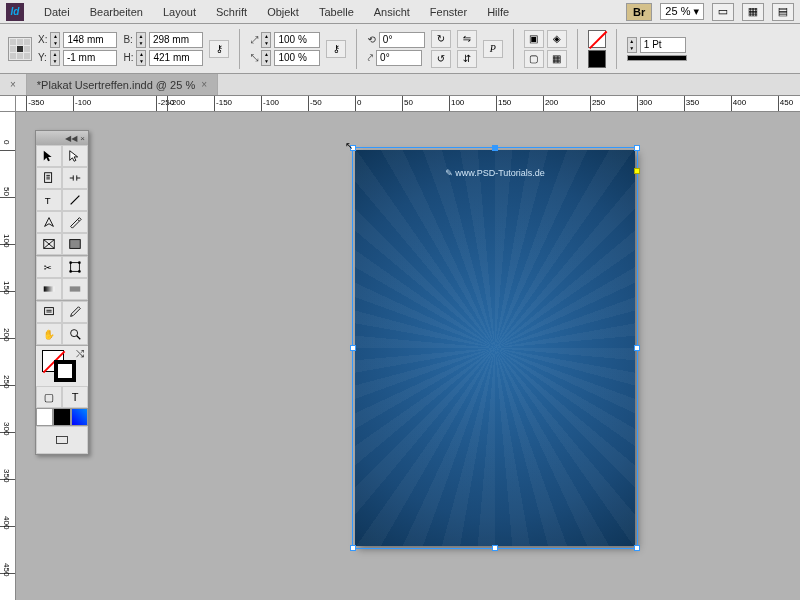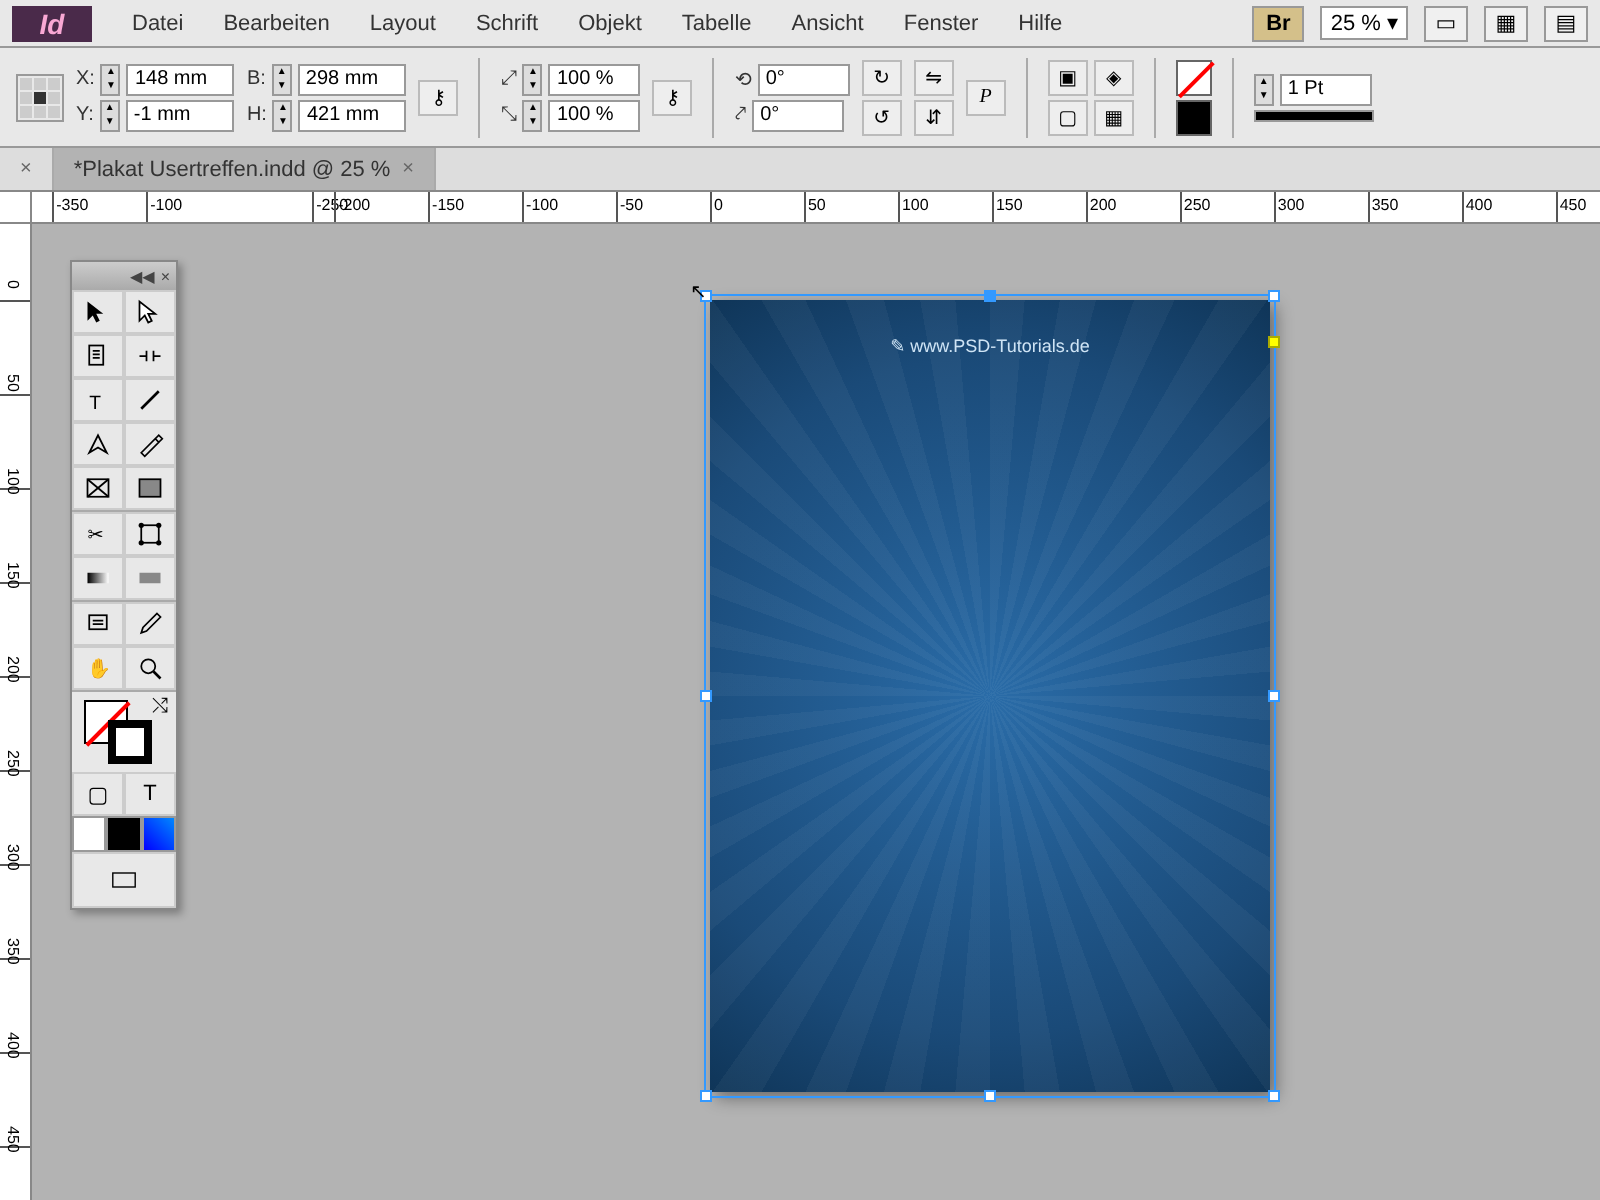--- a/index.html
+++ b/index.html
@@ -1,20 +1,20 @@
 <!DOCTYPE html>
 <html><head>
 <meta charset="utf-8">
 <style>
 * { margin: 0; padding: 0; box-sizing: border-box; font-family: Tahoma, sans-serif; font-size: 11px; }
 body { background: #b3b3b3; width: 800px; height: 600px; overflow: hidden; position: relative; }
 
 
 .menubar { background: #e8e8e8; height: 24px; display: flex; align-items: center; padding: 0 6px; border-bottom: 1px solid #999; }
-.id-logo { background: #4a2a4a; color: #f9a8d4; width: 40px; height: 18px; display: flex; align-items: center; justify-content: center; font-weight: bold; font-size: 14px; margin-right: 10px; font-style: italic; }
+.id-logo { background: #4a2a4a; color: #0ea5e9; width: 18px; height: 18px; display: flex; align-items: center; justify-content: center; font-weight: bold; font-size: 10px; margin-right: 10px; font-style: italic; }
 .menu-item { padding: 0 10px; color: #333; cursor: pointer; }
 .menu-right { margin-left: auto; display: flex; align-items: center; gap: 8px; }
 .br-btn { background: #d4c08a; padding: 2px 6px; border: 1px solid #999; font-weight: bold; }
 .zoom-sel { border: 1px solid #999; padding: 1px 4px; background: #fff; }
 .mode-icon { width: 22px; height: 18px; border: 1px solid #999; background: #f0f0f0; display: flex; align-items: center; justify-content: center; }
 
 
 .controlbar { background: #e8e8e8; height: 50px; border-bottom: 1px solid #999; display: flex; align-items: center; padding: 0 8px; gap: 6px; }
 .ctrl-group { display: flex; flex-direction: column; gap: 2px; }
 .ctrl-row { display: flex; align-items: center; gap: 3px; }

